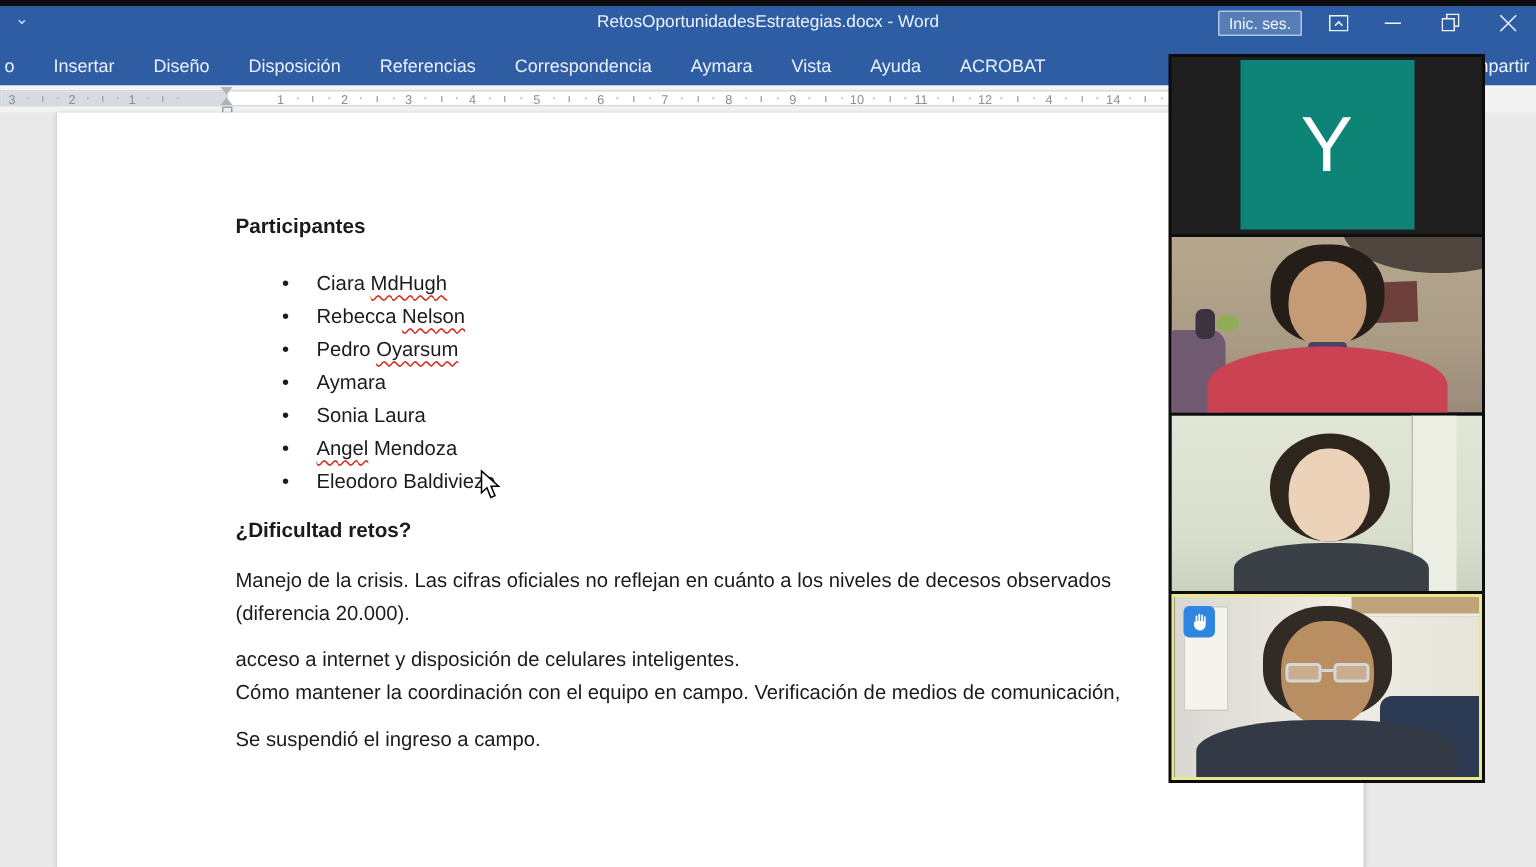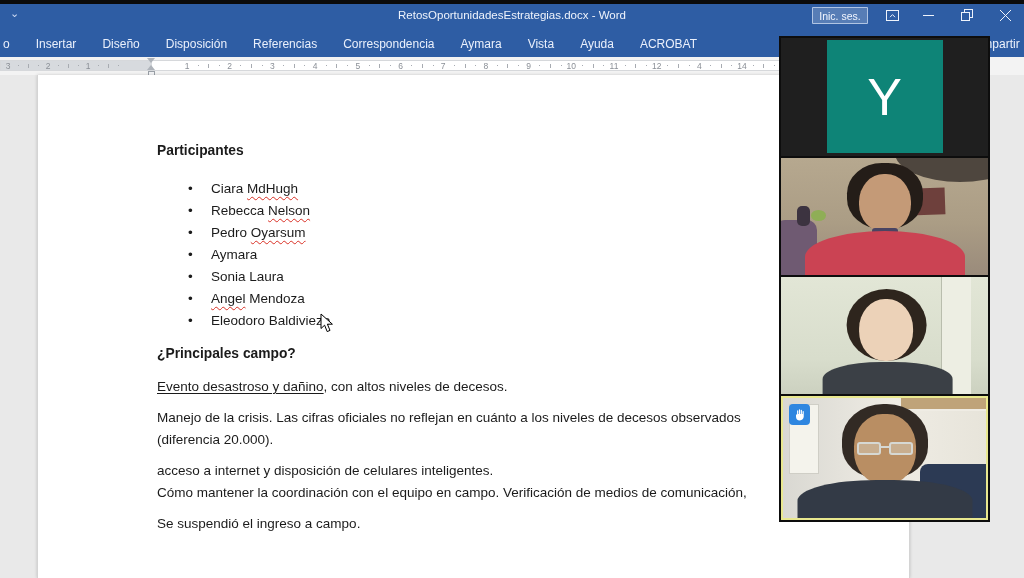--- a/index.html
+++ b/index.html
@@ -236,24 +236,21 @@
           <div class="dhead">Participantes</div>
           <ul class="blist">
             <li><span class="bullet">•</span><span>Ciara </span><span class="sq">MdHugh</span></li>
             <li><span class="bullet">•</span><span>Rebecca </span><span class="sq">Nelson</span></li>
             <li><span class="bullet">•</span><span>Pedro </span><span class="sq">Oyarsum</span></li>
             <li><span class="bullet">•</span><span>Aymara</span></li>
             <li><span class="bullet">•</span><span>Sonia Laura</span></li>
             <li><span class="bullet">•</span><span class="sq">Angel</span><span> Mendoza</span></li>
             <li><span class="bullet">•</span><span>Eleodoro Baldiviezo</span></li>
           </ul>
-          <div class="dhead h2">¿Principales campo?</div>
-          <div class="para">
-            <div class="pline"><span class="useg">Evento desastroso y dañino</span><span>, con altos niveles de decesos.</span></div>
-          </div>
+          <div class="dhead h2">¿Dificultad retos?</div>
           <div class="para">
             <div class="pline"><span>Manejo de la crisis. Las cifras oficiales no reflejan en cuánto a los niveles de decesos observados</span></div>
             <div class="pline"><span>(diferencia 20.000).</span></div>
           </div>
           <div class="para">
             <div class="pline"><span>acceso a internet y disposición de celulares inteligentes.</span></div>
             <div class="pline"><span>Cómo mantener la coordinación con el equipo en campo. Verificación de medios de comunicación,</span></div>
           </div>
           <div class="para">
             <div class="pline"><span>Se suspendió el ingreso a campo.</span></div>

